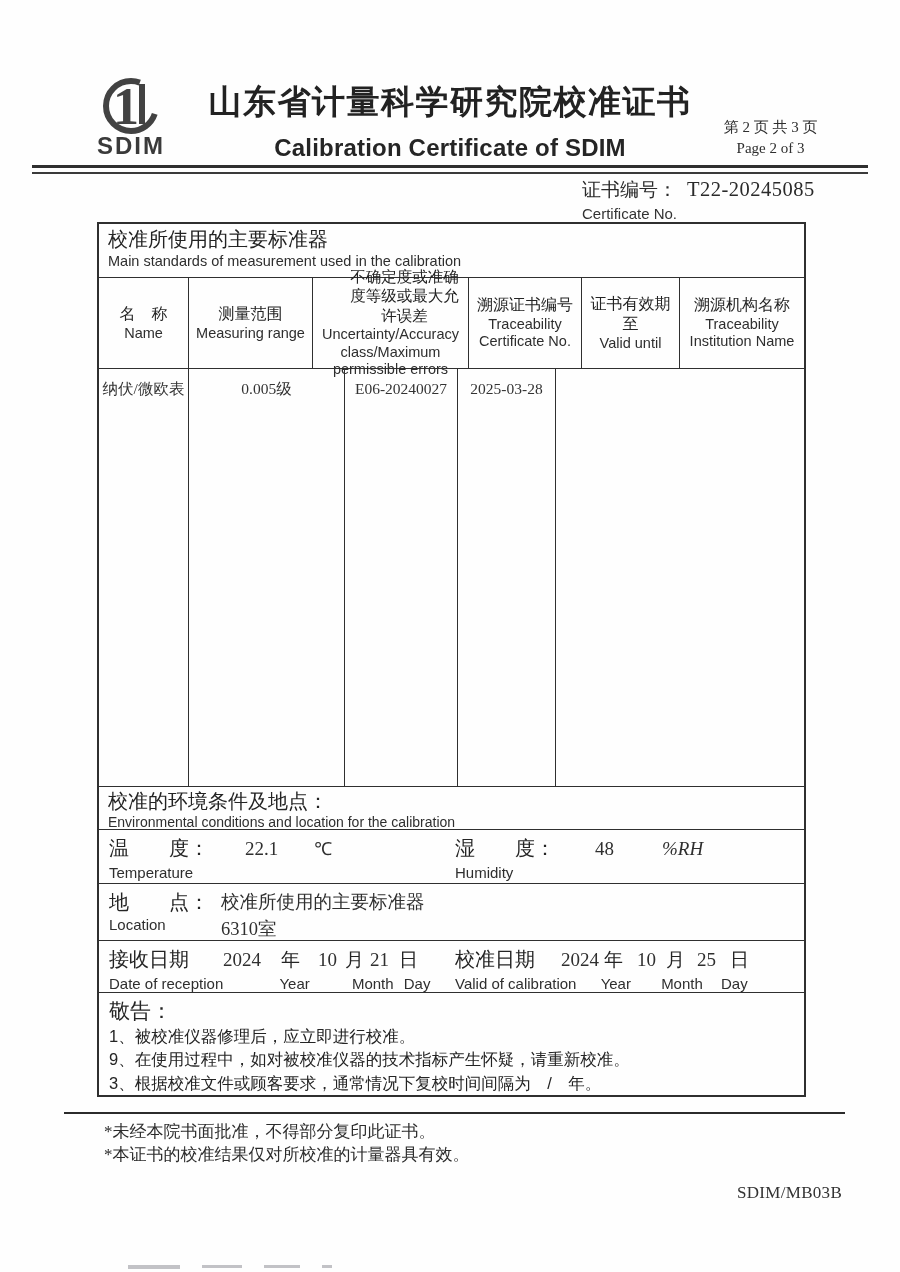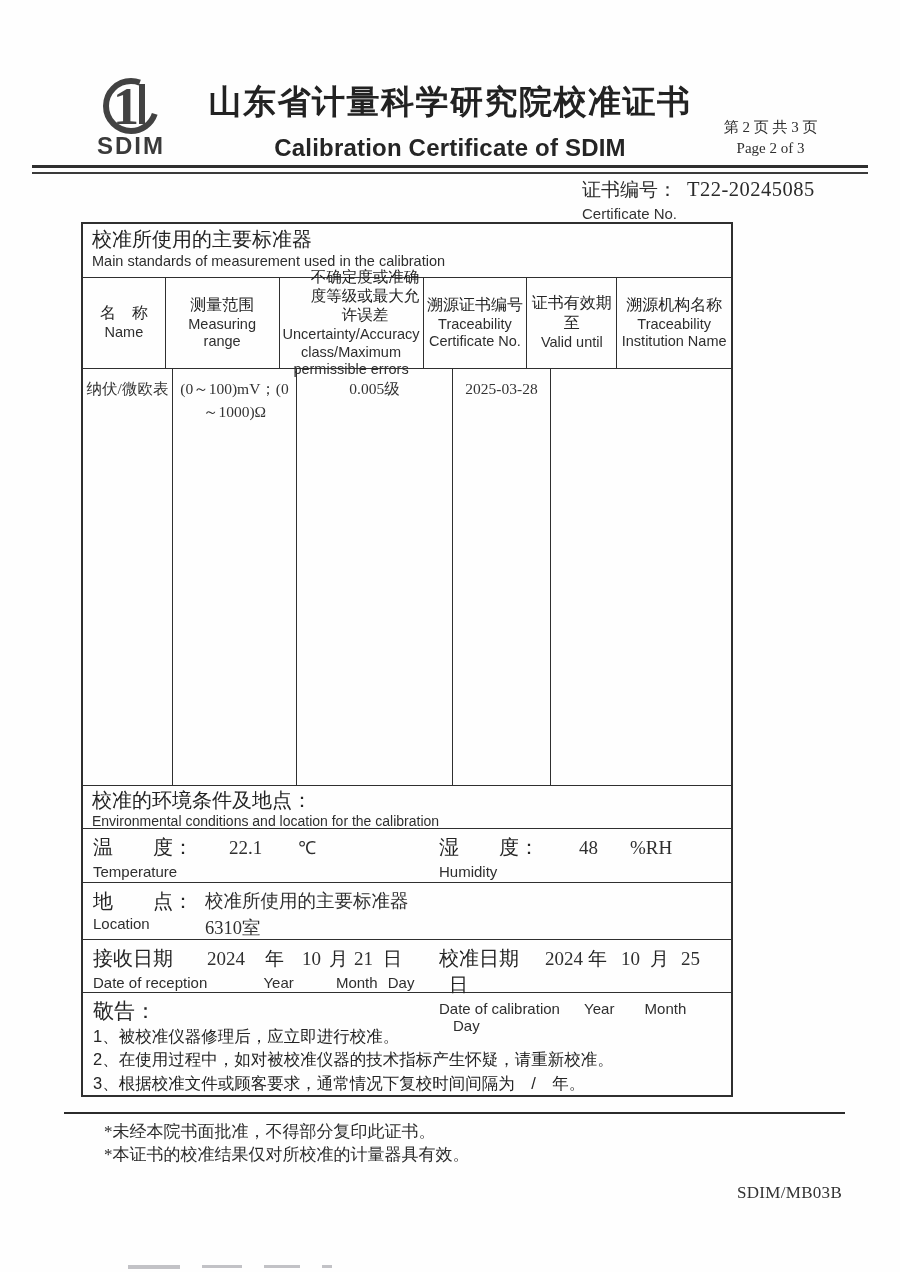--- a/index.html
+++ b/index.html
@@ -25,21 +25,21 @@
 
   .rule-a { position:absolute; left:32px; top:165px; width:836px; height:3px; background:#2f2f2f; }
   .rule-b { position:absolute; left:32px; top:172px; width:836px; height:1.6px; background:#3a3a3a; }
 
   .certno { position:absolute; left:582px; top:177px; }
   .certno-l1 { font-size:19px; }
   .certno-val { font-size:20.5px; margin-left:10px; letter-spacing:0.5px; }
   .certno-l2 { font-family:"Liberation Sans",sans-serif; font-size:15px; margin-top:2px; color:#333; }
 
   
-  .doc-table { position:absolute; left:81px; top:222px; width:652px; height:875px;
+  .doc-table { position:absolute; left:97px; top:222px; width:709px; height:875px;
     border:2px solid #2f2f2f; box-sizing:border-box; display:flex; flex-direction:column; }
   .trow { box-sizing:border-box; border-bottom:1.6px solid #2f2f2f; }
   .trow:last-child { border-bottom:none; }
 
   .row-section { padding:3px 9px 0; text-align:left; }
   .sec-zh { font-family:"Liberation Sans",sans-serif; font-size:20px; color:#232323; line-height:1.25; }
   .sec-en { font-family:"Liberation Sans",sans-serif; font-size:14.5px; color:#2e2e2e; margin-top:1px; }
 
   .row-cells { display:flex; height:100%; }
   .cell { box-sizing:border-box; border-right:1.6px solid #2f2f2f; text-align:center; }
@@ -145,22 +145,22 @@
         <div class="cell c6 last hcell">
           <div class="h-zh">溯源机构名称</div>
           <div class="h-en">Traceability Institution Name</div>
         </div>
       </div>
     </div>
 
     <div class="trow" style="height:427px;">
       <div class="row-cells">
         <div class="cell c1 dcell">纳伏/微欧表</div>
-        <div class="cell c2 dcell">(0～100)mV；(0～1000)Ω</div>
         <div class="cell c3 dcell">0.005级</div>
+        <div class="cell c4 dcell">E06-20240027</div>
         <div class="cell c5 dcell">2025-03-28</div>
       </div>
     </div>
 
     <div class="trow row-section" style="height:43px; padding-top:2px;">
       <div class="sec-zh">校准的环境条件及地点：</div>
       <div class="sec-en" style="font-size:14px; margin-top:0;">Environmental conditions and location for the calibration</div>
     </div>
 
     <div class="trow row-split" style="height:55px;">
@@ -169,21 +169,21 @@
           <span class="lbl-zh">温　　度：</span>
           <span class="val" style="margin-left:32px;">22.1</span>
           <span class="val" style="margin-left:32px; font-size:18px;">℃</span>
         </div>
         <div class="en-lbl">Temperature</div>
       </div>
       <div class="half-r">
         <div>
           <span class="lbl-zh">湿　　度：</span>
           <span class="val" style="margin-left:36px;">48</span>
-          <span class="val" style="margin-left:28px;">%RH</span>
+          <span class="val" style="margin-left:44px;font-style:italic;">%RH</span>
         </div>
         <div class="en-lbl">Humidity</div>
       </div>
     </div>
 
     <div class="trow row-split" style="height:57px;">
       <div class="half-r">
         <div class="loc-grid">
           <span class="lbl-zh">地　　点：</span>
           <span class="val">校准所使用的主要标准器</span>
@@ -215,32 +215,32 @@
         <div class="date-line">
           <span class="lbl-zh">校准日期</span>
           <span class="val" style="margin-left:22px;">2024</span>
           <span class="lbl-zh" style="margin-left:1px; font-size:19px;">年</span>
           <span class="val" style="margin-left:10px;">10</span>
           <span class="lbl-zh" style="margin-left:6px; font-size:19px;">月</span>
           <span class="val" style="margin-left:8px;">25</span>
           <span class="lbl-zh" style="margin-left:10px; font-size:19px;">日</span>
         </div>
         <div class="en-lbl date-en">
-          <span>Date of calibration</span>
+          <span>Valid of calibration</span>
           <span style="margin-left:20px;">Year</span>
           <span style="margin-left:26px;">Month</span>
           <span style="margin-left:14px;">Day</span>
         </div>
       </div>
     </div>
 
     <div class="trow row-notice" style="flex:1;">
       <div class="notice-title">敬告：</div>
       <div class="notice-item">1、被校准仪器修理后，应立即进行校准。</div>
-      <div class="notice-item">2、在使用过程中，如对被校准仪器的技术指标产生怀疑，请重新校准。</div>
+      <div class="notice-item">9、在使用过程中，如对被校准仪器的技术指标产生怀疑，请重新校准。</div>
       <div class="notice-item">3、根据校准文件或顾客要求，通常情况下复校时间间隔为　/　年。</div>
     </div>
 
   </div>
 
   <div class="rule-c"></div>
   <div class="footnotes">
     <div>*未经本院书面批准，不得部分复印此证书。</div>
     <div>*本证书的校准结果仅对所校准的计量器具有效。</div>
   </div>

